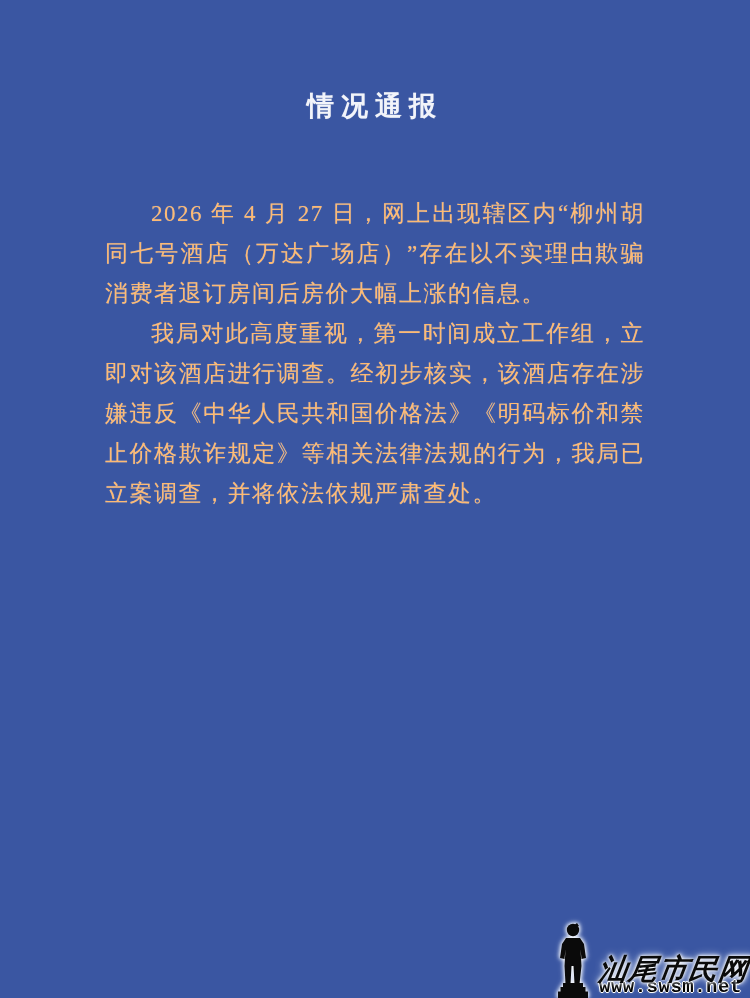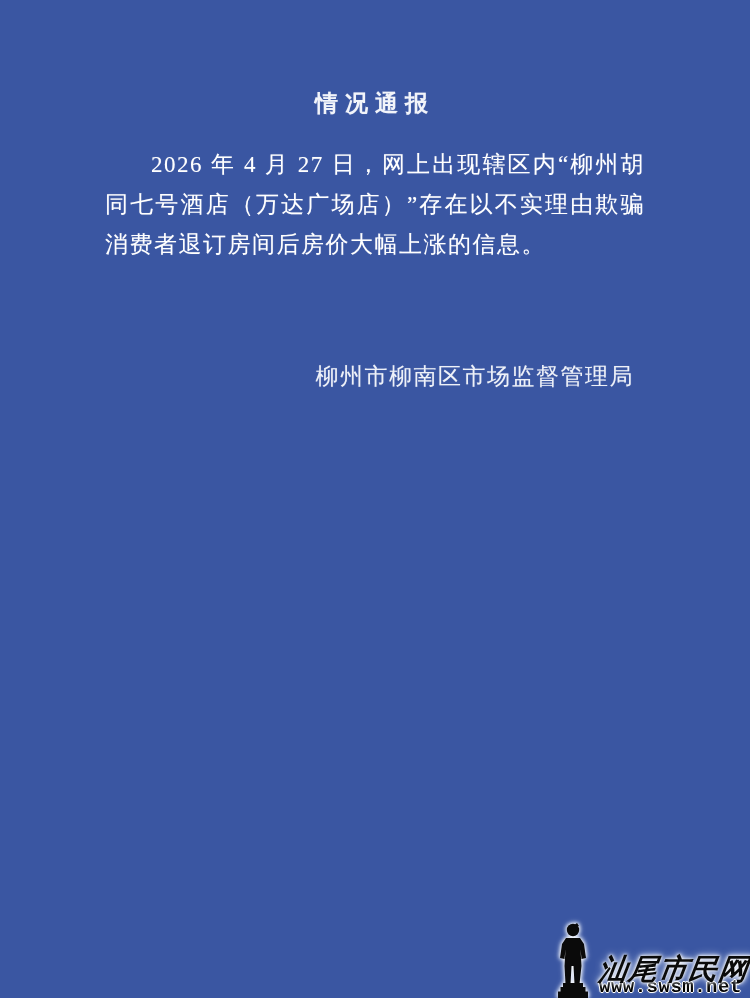--- a/index.html
+++ b/index.html
@@ -12,34 +12,34 @@
     position: relative;
     width: 750px; height: 998px;
     background: #3a56a2;
     color: #eef1f8;
     overflow: hidden;
   }
   .notice-title {
     margin: 0;
     padding-top: 88px;
     text-align: center;
-    font-size: 23px;
+    font-size: 27px;
     font-weight: bold;
     letter-spacing: 7px;
     color: #f2f4fa;
     text-shadow: 0 0 1px rgba(255,255,255,0.35);
   }
   .notice-body {
     width: 540px;
-    margin: 26px auto 0 auto;
+    margin: 70px auto 0 auto;
     font-size: 23px;
     line-height: 40px;
     letter-spacing: 1.5px;
     text-align: justify;
-    color: #ffffff;
+    color: #fdba74;
     text-shadow: 0 0 1px rgba(230,236,248,0.4);
   }
   .notice-body p {
     margin: 0;
     text-indent: 2em;
   }
   .signature-block {
     width: fit-content;
     margin: 90px 116px 0 auto;
     text-align: center;
@@ -99,24 +99,24 @@
 </style>
 </head>
 <body>
 
 <div class="page">
 
   <h1 class="notice-title">情况通报</h1>
 
   <div class="notice-body">
     <p>2026 年 4 月 27 日，网上出现辖区内“柳州胡同七号酒店（万达广场店）”存在以不实理由欺骗消费者退订房间后房价大幅上涨的信息。</p>
+    <p>我局对此高度重视，第一时间成立工作组，立即对该酒店进行调查。经初步核实，该酒店存在涉嫌违反《中华人民共和国价格法》《明码标价和禁止价格欺诈规定》等相关法律法规的行为，我局已立案调查，并将依法依规严肃查处。</p>
   </div>
 
   <div class="signature-block">
-    <div>柳州市柳南区市场监督管理局</div>
   </div>
 
   <div class="watermark">
     <svg class="statue-icon" viewBox="0 0 40 76" xmlns="http://www.w3.org/2000/svg" aria-hidden="true">
       <g fill="#0a0a0a">
         <circle cx="15" cy="8" r="6.2"></circle>
         <path d="M15 4 l4 -3 2 3 -4 2 z"></path>
         <path d="M8 16
                  L22 16
                  L26 22

